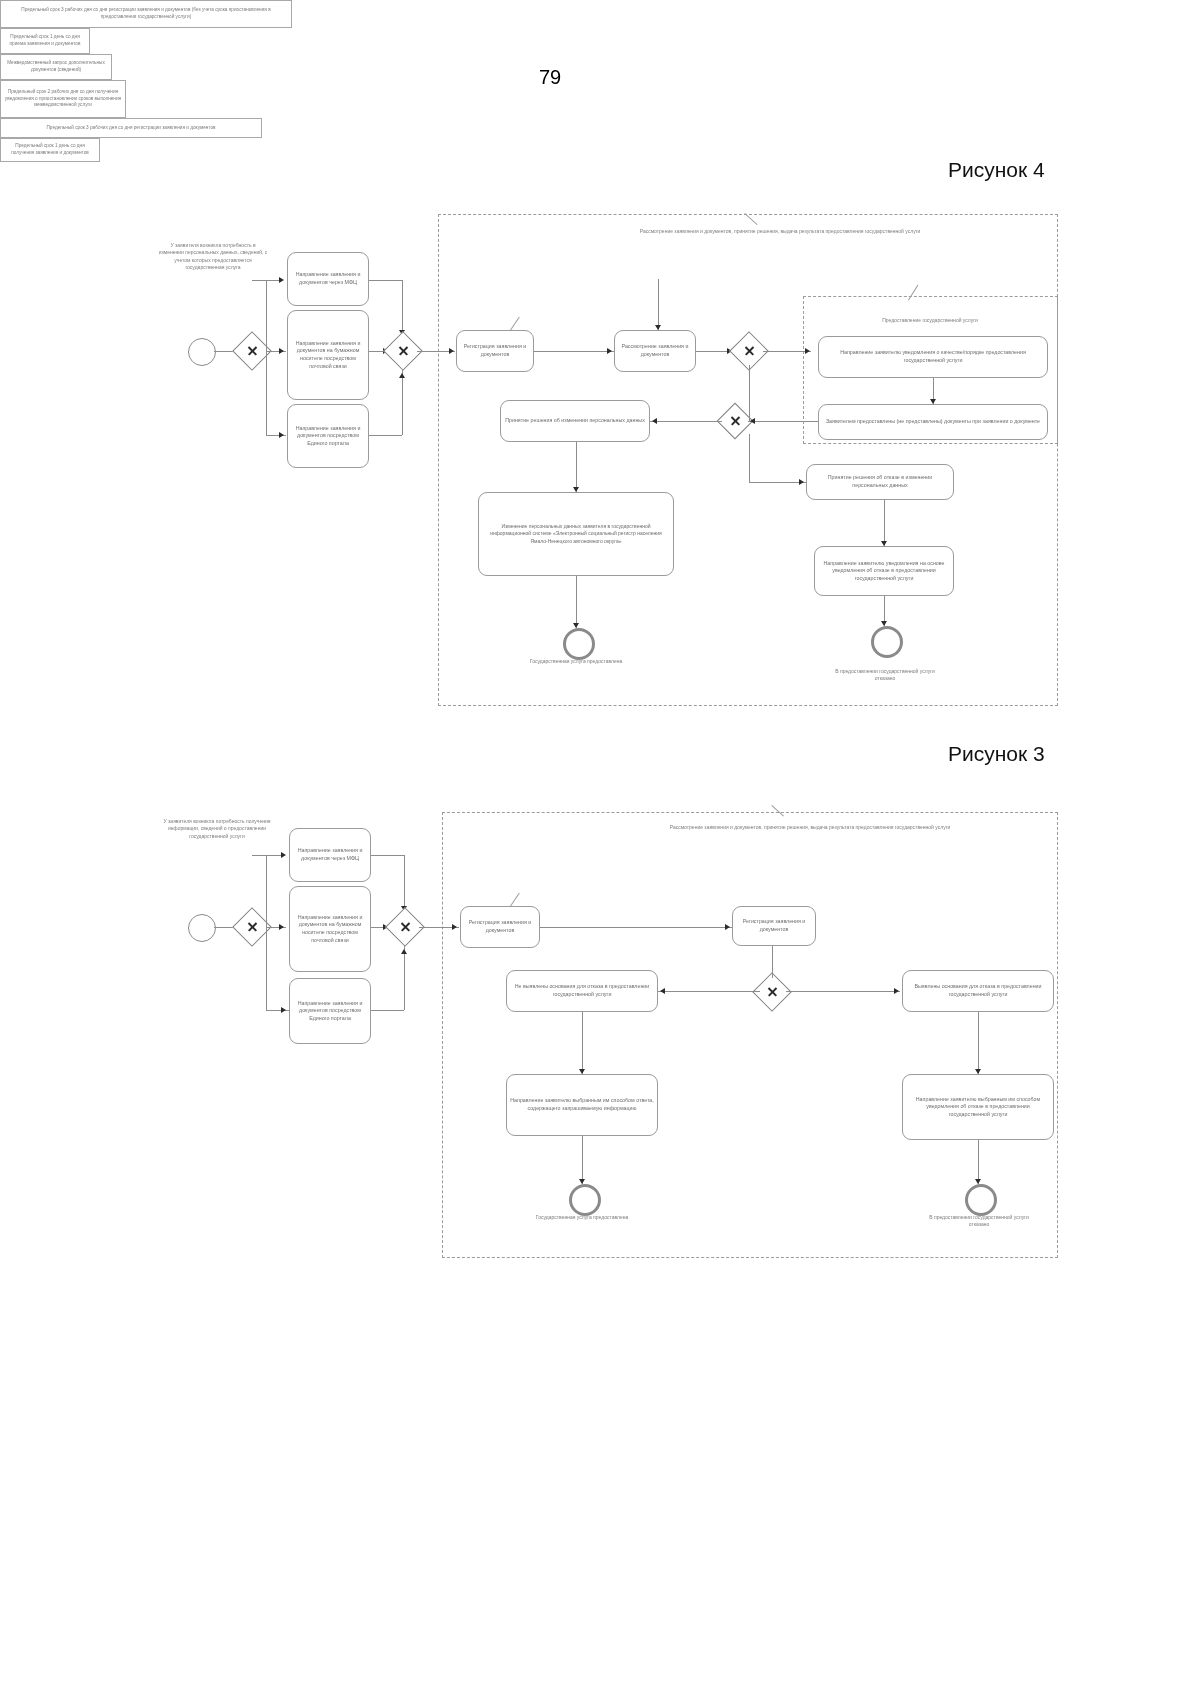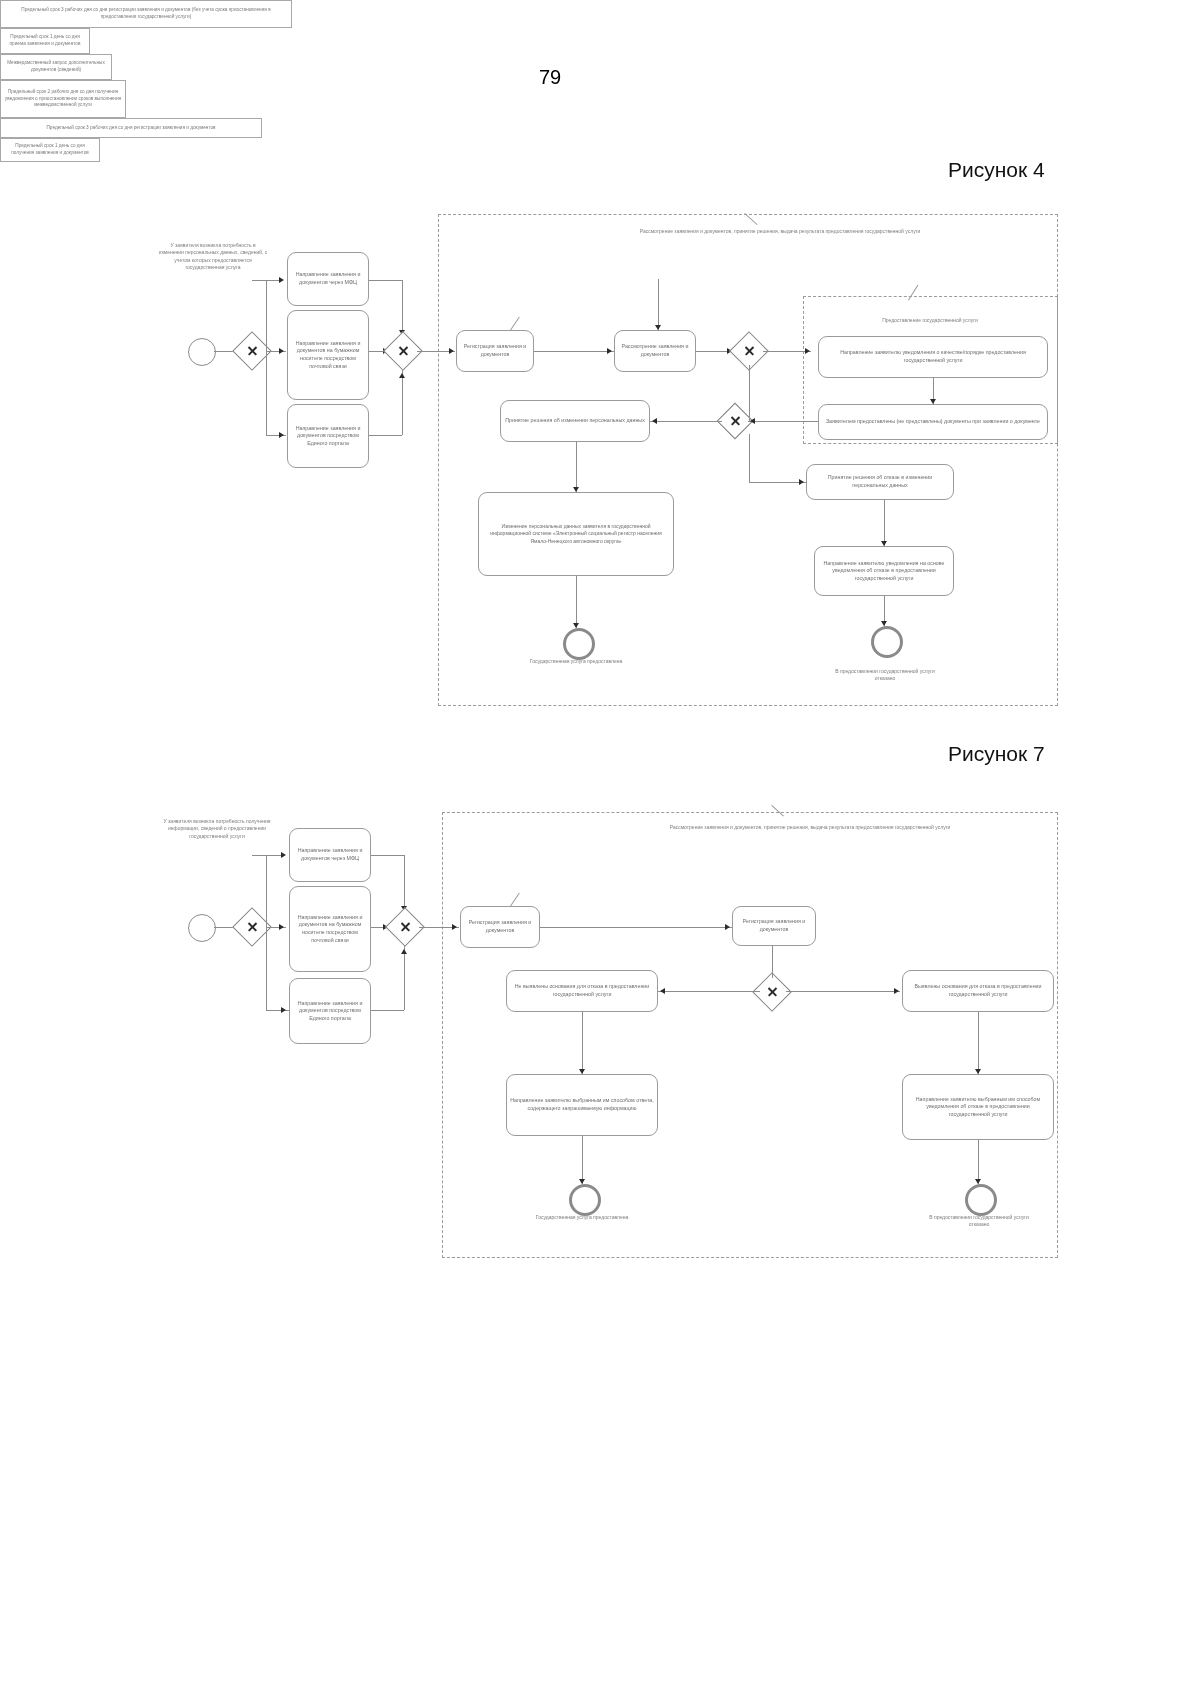--- a/index.html
+++ b/index.html
@@ -162,21 +162,21 @@
   <div class="arrowR" style="left:799px;top:479px;"></div>
 
   <div class="node task blurred" style="left:814px;top:546px;width:140px;height:50px;">Направление заявителю уведомления на основе уведомления об отказе в предоставлении государственной услуги</div>
   <div class="vline" style="left:884px;top:500px;height:46px;"></div>
   <div class="arrowD" style="left:881px;top:541px;"></div>
   <div class="vline" style="left:884px;top:596px;height:30px;"></div>
   <div class="arrowD" style="left:881px;top:621px;"></div>
   <div class="endev" style="left:871px;top:626px;width:26px;height:26px;"></div>
   <div class="freetext blurred" style="left:828px;top:668px;width:114px;">В предоставлении государственной услуги отказано</div>
 
-  <div class="figtitle" style="left:948px;top:742px;">Рисунок 7</div>
+  <div class="figtitle" style="left:948px;top:742px;">Рисунок 3</div>
 
   <div class="annot blurred" style="left:782px;top:785px;width:262px;height:20px;">Предельный срок 3 рабочих дня со дня регистрации заявления и документов</div>
   <div class="sline" style="left:772px;top:805px;width:16px;transform:rotate(42deg);"></div>
 
   <div class="pool" style="left:442px;top:812px;width:616px;height:446px;"></div>
   <div class="freetext blurred" style="left:660px;top:824px;width:300px;">Рассмотрение заявления и документов, принятие решения, выдача результата предоставления государственной услуги</div>
 
   <div class="freetext blurred" style="left:162px;top:818px;width:110px;">У заявителя возникла потребность получения информации, сведений о предоставлении государственной услуги</div>
   <div class="startev" style="left:188px;top:914px;width:26px;height:26px;"></div>
   <div class="hline" style="left:214px;top:927px;width:28px;"></div>

